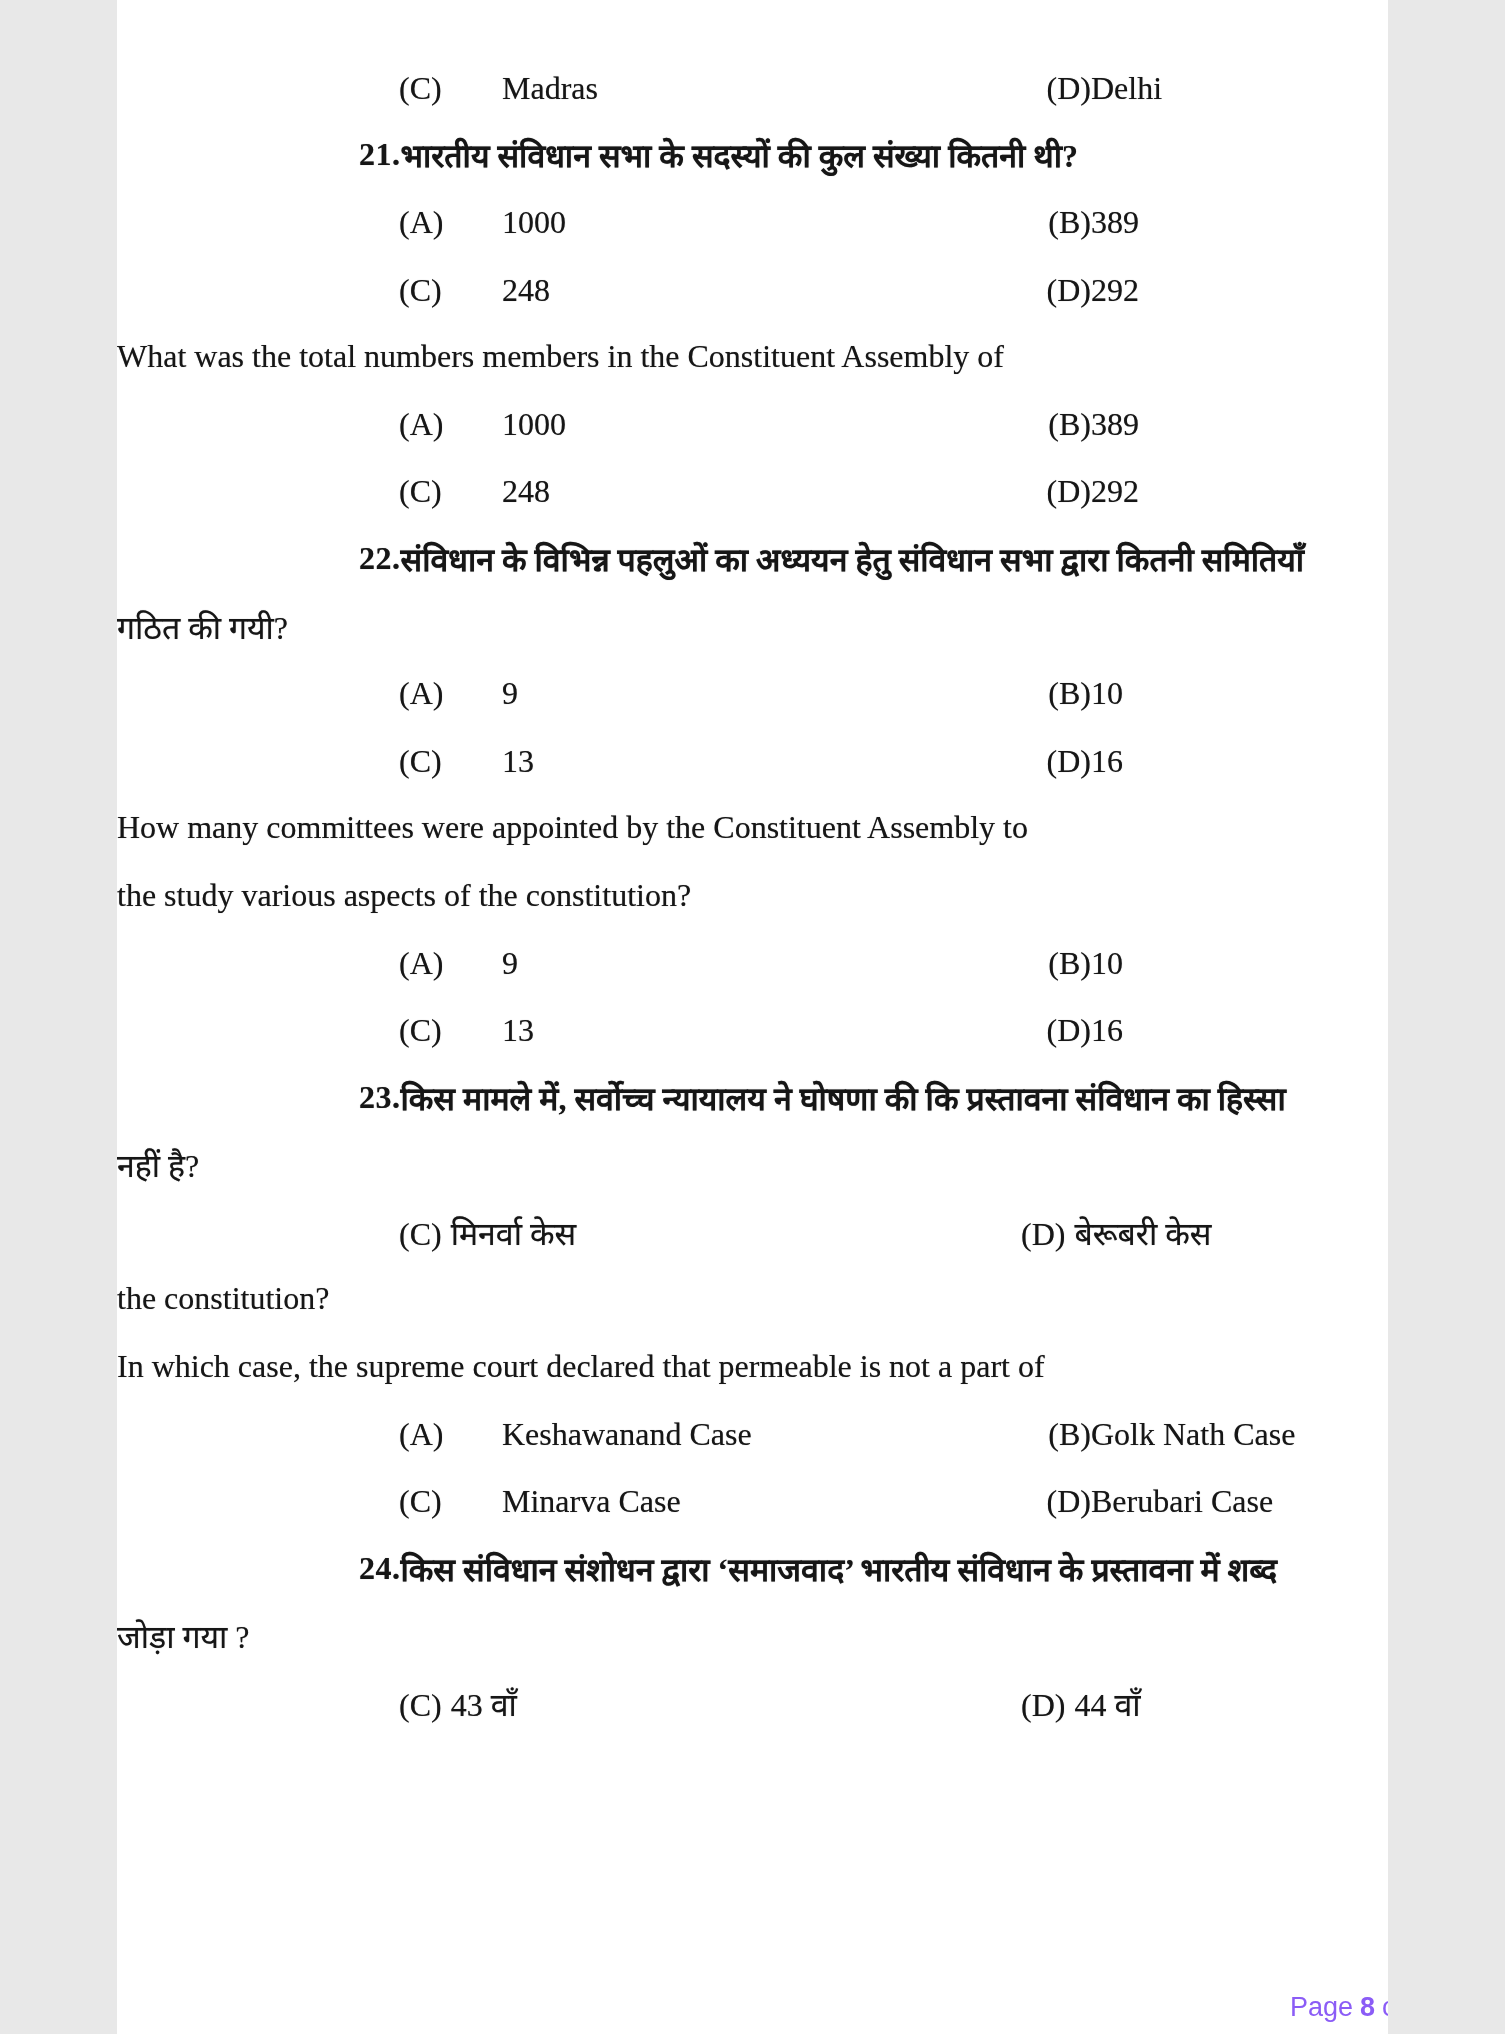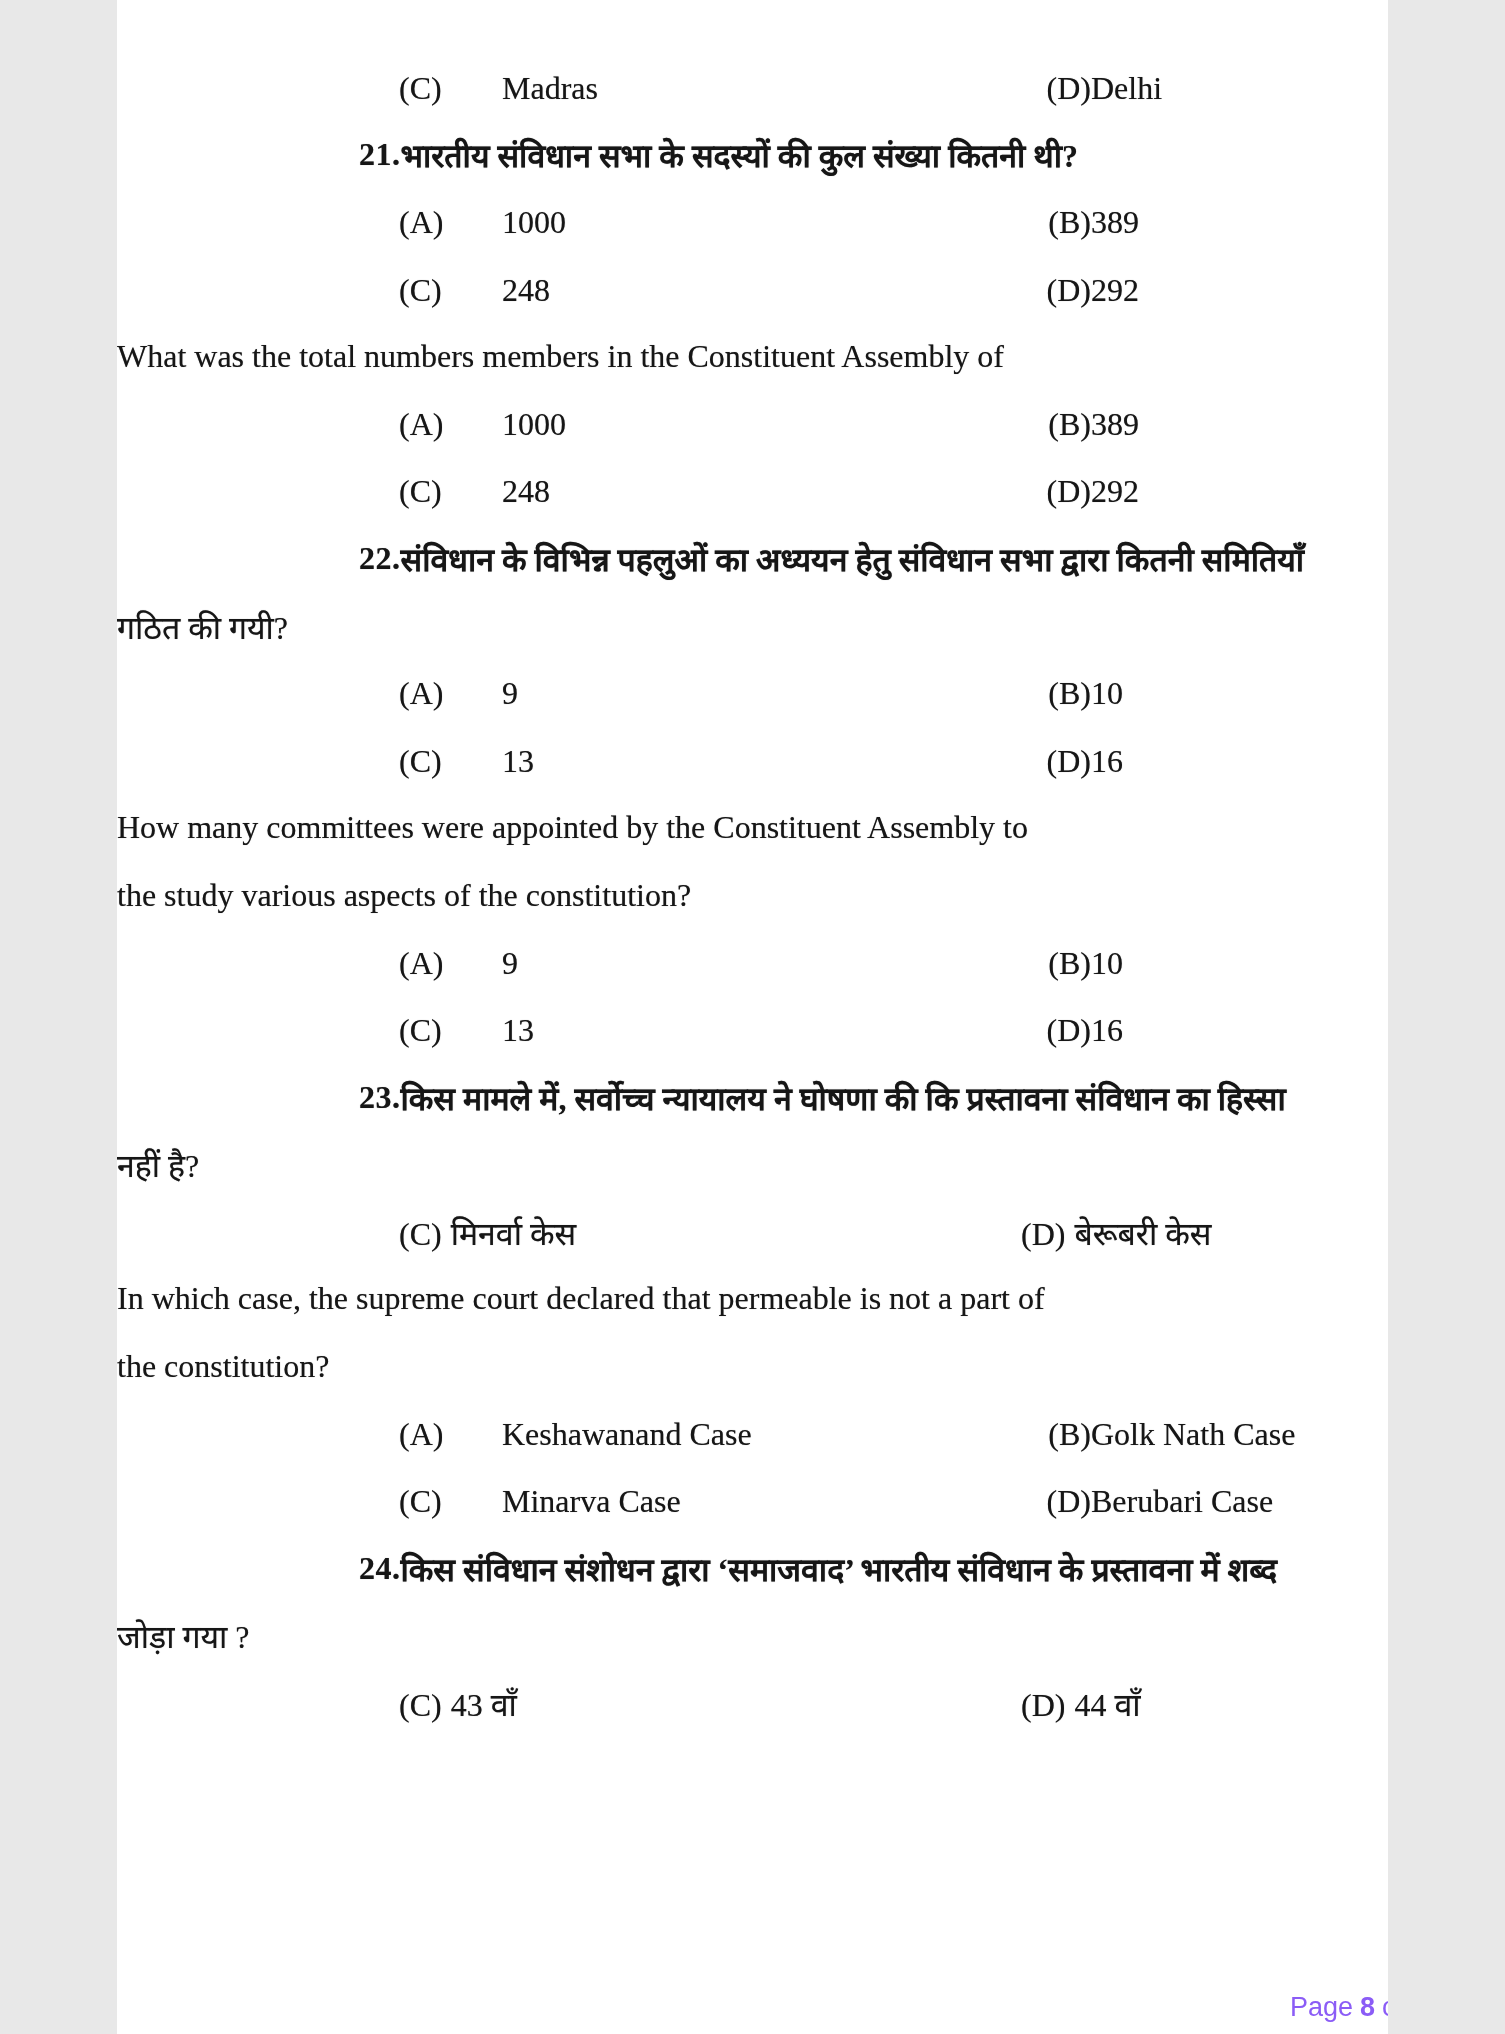--- a/index.html
+++ b/index.html
@@ -129,24 +129,24 @@
         <span class="question-text">किस मामले में, सर्वोच्च न्यायालय ने घोषणा की कि प्रस्तावना संविधान का हिस्सा</span>
       </div>
       <div class="line text">
         <span class="question-text">नहीं है?</span>
       </div>
       <div class="line options inline">
         <span class="opt col0"><span class="option-label">(C)</span><span class="option-text">मिनर्वा केस</span></span>
         <span class="opt col1"><span class="option-label">(D)</span><span class="option-text">बेरूबरी केस</span></span>
       </div>
       <div class="line text">
-        <span class="question-text">In which case, the supreme court declared that permeable is not a part of</span>
+        <span class="question-text">the constitution?</span>
       </div>
       <div class="line text">
-        <span class="question-text">the constitution?</span>
+        <span class="question-text">In which case, the supreme court declared that permeable is not a part of</span>
       </div>
       <div class="line options columns">
         <span class="opt col0"><span class="option-label">(A)</span><span class="option-text">Keshawanand Case</span></span>
         <span class="opt col1"><span class="option-label">(B)</span><span class="option-text">Golk Nath Case</span></span>
       </div>
       <div class="line options columns">
         <span class="opt col0"><span class="option-label">(C)</span><span class="option-text">Minarva Case</span></span>
         <span class="opt col1"><span class="option-label">(D)</span><span class="option-text">Berubari Case</span></span>
       </div>
       <div class="line question">

